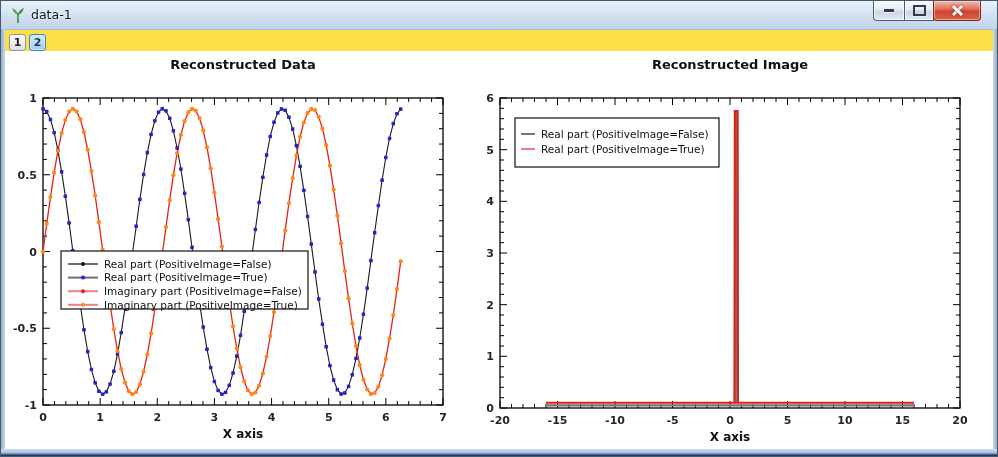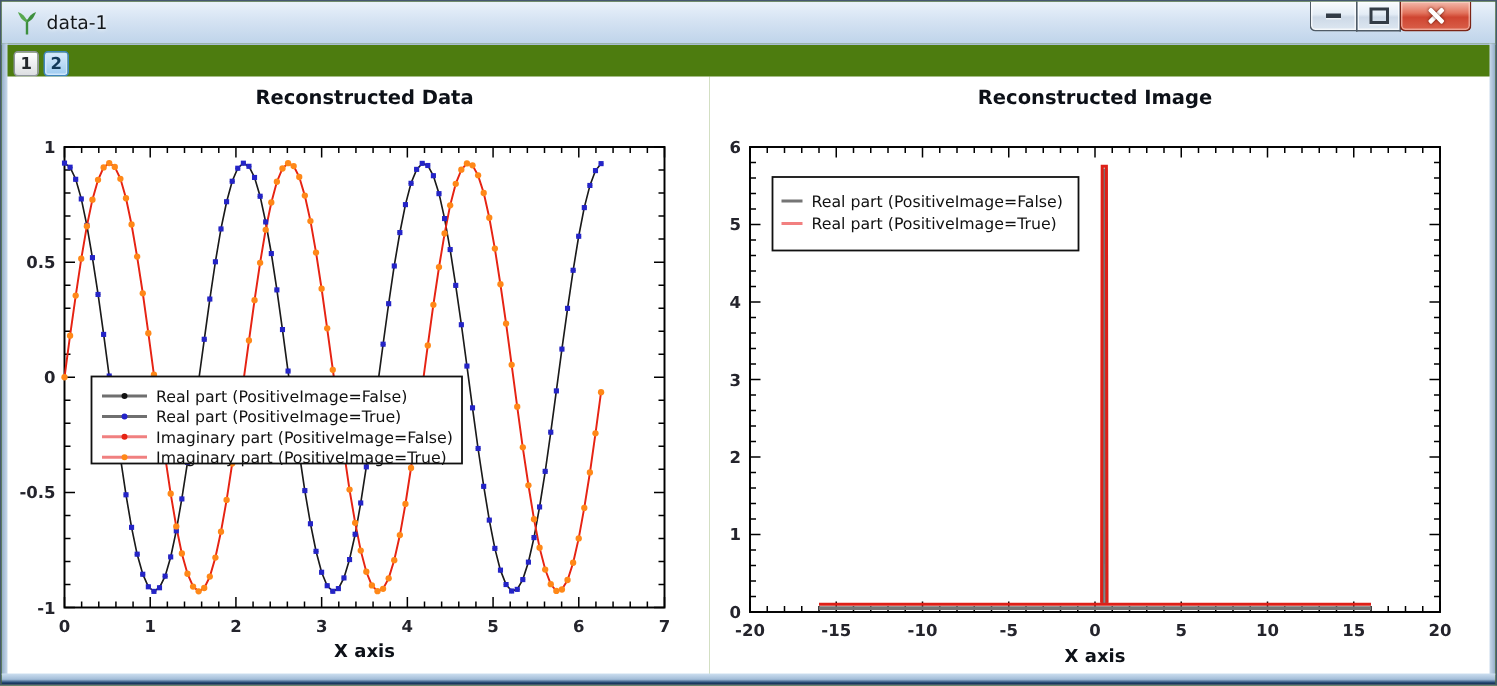--- a/index.html
+++ b/index.html
@@ -1,17 +1,17 @@
 <!DOCTYPE html>
 <html><head>
 <meta charset="utf-8">
 <style>
   html,body{margin:0;padding:0;background:#9aa7b5;}
   .window{
-    position:relative;width:998px;height:457px;background:#4d7c0f;
+    position:relative;width:998px;height:457px;background:#fde047;
     box-sizing:border-box;border:1px solid #45586e;overflow:hidden;
     font-family:"DejaVu Sans", sans-serif;
   }
   
   .titlebar{
     position:absolute;left:0;top:0;right:0;height:28px;
     background:linear-gradient(#eaf2fb,#d4e2f2 48%,#bfd4ea);
     border-bottom:1px solid #a9bdd3;
   }
   .app-icon{position:absolute;left:9px;top:5px;width:16px;height:18px;}

